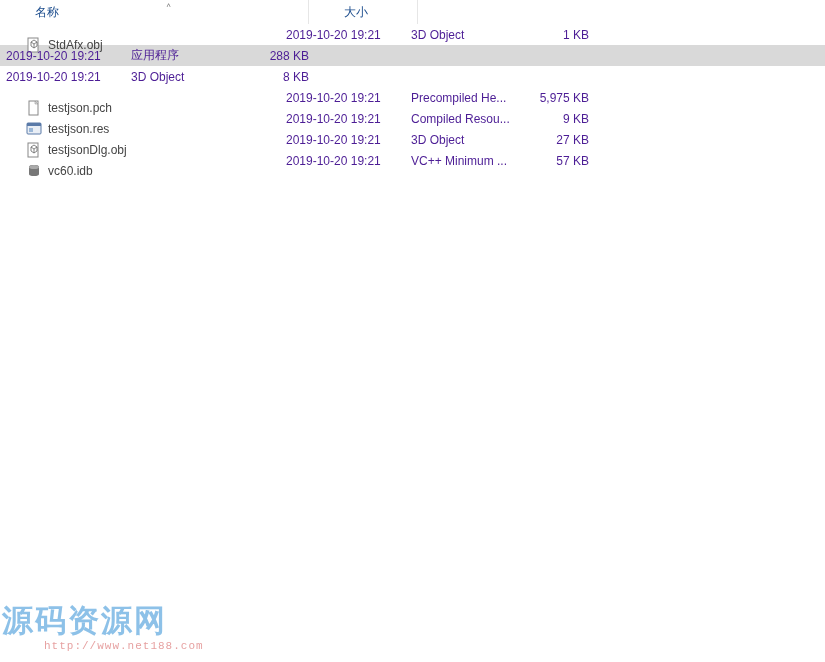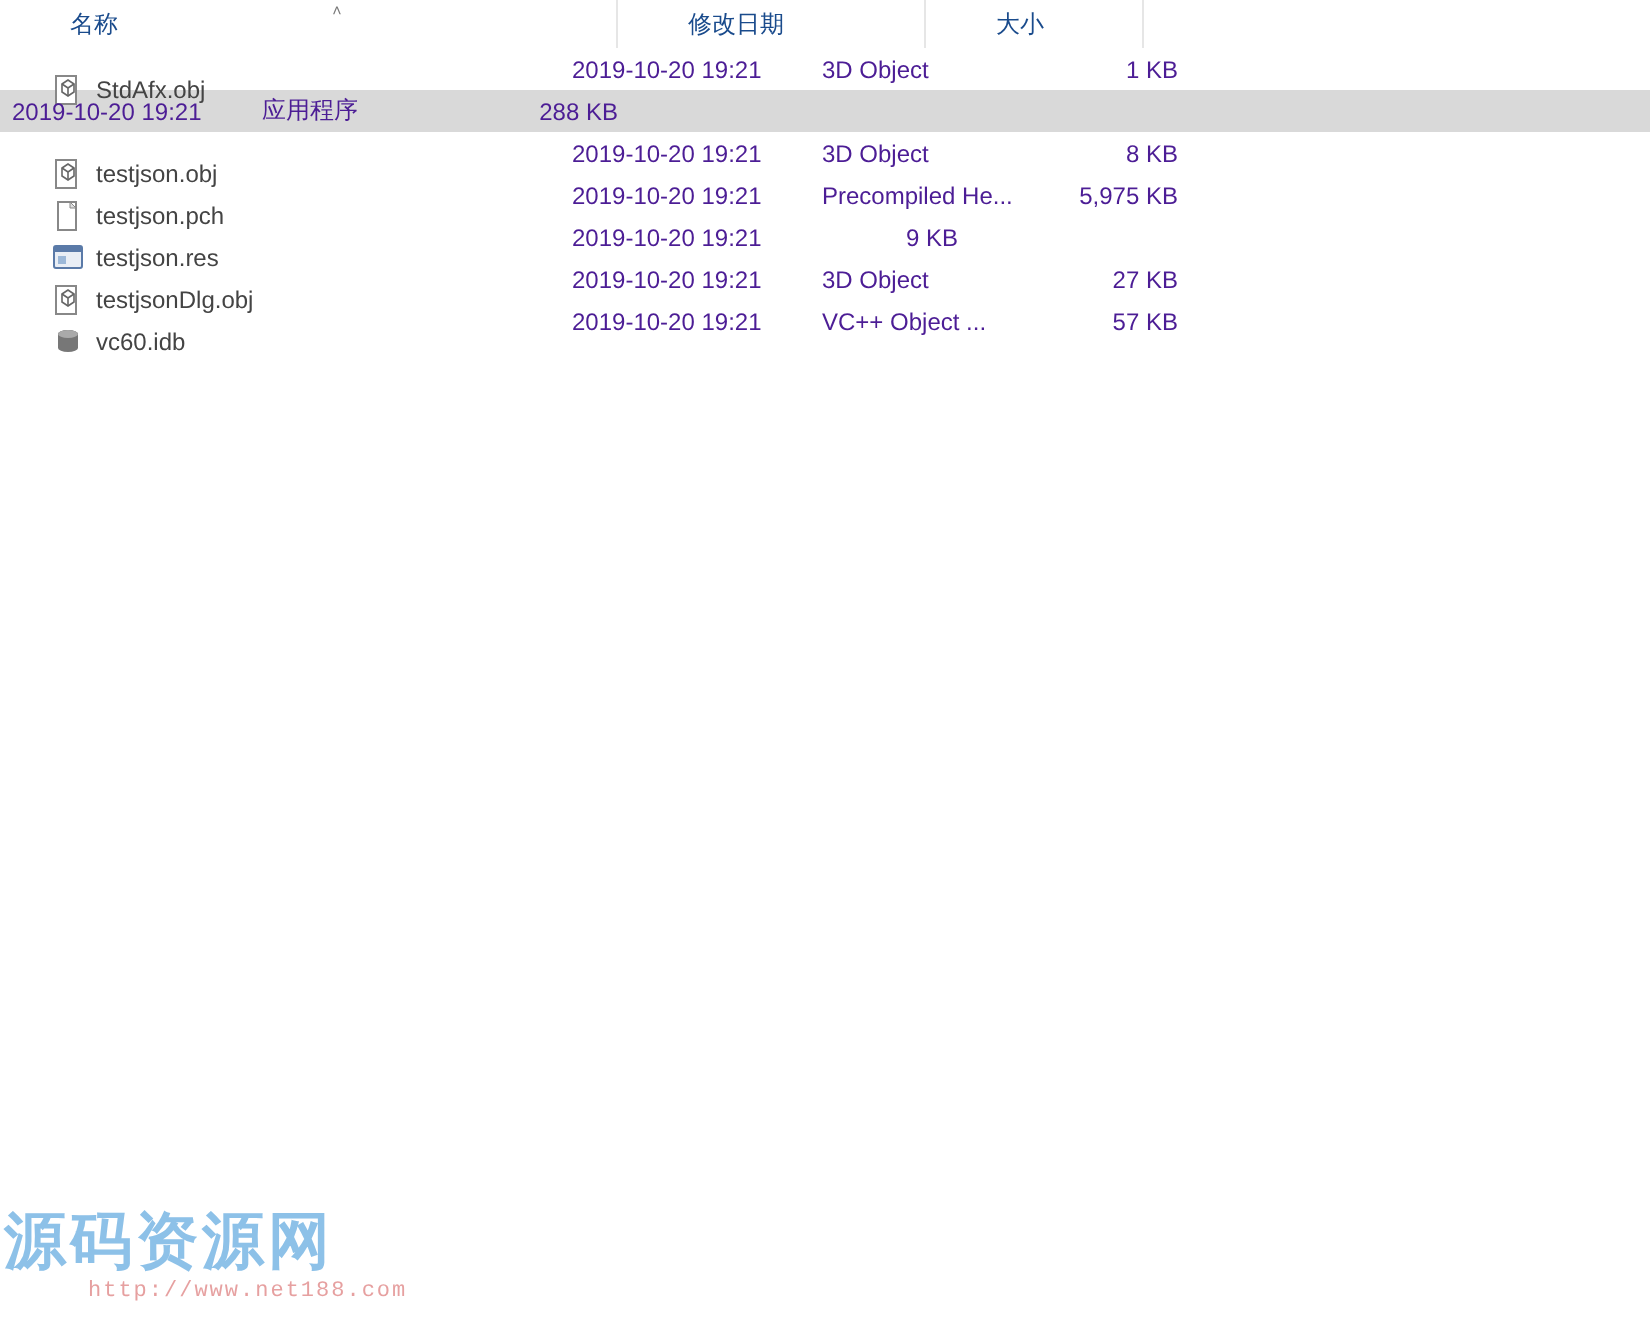--- a/index.html
+++ b/index.html
@@ -95,23 +95,20 @@
   }
 </style>
 </head>
 <body>
 
 <div class="header-row">
   <div class="header-cell col-name">
     <span>名称</span>
     <span class="sort-arrow">˄</span>
   </div>
-  <div class="header-cell col-date">
-    <span>修改日期</span>
-  </div>
   <div class="header-cell col-size">
     <span>大小</span>
   </div>
 </div>
 
 <div id="file-list">
     <div class="file-row">
       <div class="cell col-name">
         <span class="icon"><svg viewBox="0 0 16 16">
             <rect x="2" y="1" width="10" height="14" fill="#fff" stroke="#888"></rect>
@@ -123,28 +120,20 @@
       <div class="cell col-date">2019-10-20 19:21</div>
       <div class="cell col-type">3D Object</div>
       <div class="cell col-size">1 KB</div>
     </div>
     <div class="file-row selected">
       <div class="cell col-date">2019-10-20 19:21</div>
       <div class="cell col-type">应用程序</div>
       <div class="cell col-size">288 KB</div>
     </div>
     <div class="file-row">
-      <div class="cell col-name">
-        <span class="icon"><svg viewBox="0 0 16 16">
-            <rect x="2" y="1" width="10" height="14" fill="#fff" stroke="#888"></rect>
-            <path d="M5 5 L8 3 L11 5 L11 9 L8 11 L5 9 Z" fill="none" stroke="#666" stroke-width="0.8"></path>
-            <path d="M5 5 L8 7 L11 5 M8 7 L8 11" fill="none" stroke="#666" stroke-width="0.8"></path>
-          </svg></span>
-        <span>testjson.obj</span>
-      </div>
       <div class="cell col-date">2019-10-20 19:21</div>
       <div class="cell col-type">3D Object</div>
       <div class="cell col-size">8 KB</div>
     </div>
     <div class="file-row">
       <div class="cell col-name">
         <span class="icon"><svg viewBox="0 0 16 16">
             <rect x="3" y="1" width="9" height="14" fill="#fff" stroke="#888"></rect>
             <path d="M9 1 L12 4 L9 4 Z" fill="#ddd" stroke="#888" stroke-width="0.5"></path>
           </svg></span>
@@ -157,20 +146,21 @@
     <div class="file-row">
       <div class="cell col-name">
         <span class="icon"><svg viewBox="0 0 16 16">
             <rect x="1" y="2" width="14" height="11" rx="1" fill="#e9eef5" stroke="#5a7aa8"></rect>
             <rect x="1" y="2" width="14" height="3" fill="#5a7aa8"></rect>
             <rect x="3" y="7" width="4" height="4" fill="#9cb8d8"></rect>
           </svg></span>
         <span>testjson.res</span>
       </div>
       <div class="cell col-date">2019-10-20 19:21</div>
+      <div class="cell col-type">Compiled Resou...</div>
       <div class="cell col-size">9 KB</div>
     </div>
     <div class="file-row">
       <div class="cell col-name">
         <span class="icon"><svg viewBox="0 0 16 16">
             <rect x="2" y="1" width="10" height="14" fill="#fff" stroke="#888"></rect>
             <path d="M5 5 L8 3 L11 5 L11 9 L8 11 L5 9 Z" fill="none" stroke="#666" stroke-width="0.8"></path>
             <path d="M5 5 L8 7 L11 5 M8 7 L8 11" fill="none" stroke="#666" stroke-width="0.8"></path>
           </svg></span>
         <span>testjsonDlg.obj</span>
@@ -182,19 +172,19 @@
     <div class="file-row">
       <div class="cell col-name">
         <span class="icon"><svg viewBox="0 0 16 16">
             <ellipse cx="8" cy="4" rx="5" ry="2" fill="#555"></ellipse>
             <path d="M3 4 v7 a5 2 0 0 0 10 0 v-7" fill="#777"></path>
             <ellipse cx="8" cy="4" rx="5" ry="2" fill="#aaa"></ellipse>
           </svg></span>
         <span>vc60.idb</span>
       </div>
       <div class="cell col-date">2019-10-20 19:21</div>
-      <div class="cell col-type">VC++ Object ...</div>
+      <div class="cell col-type">VC++ Minimum ...</div>
       <div class="cell col-size">57 KB</div>
     </div>
   </div>
 
 <div class="watermark">源码资源网</div>
 <div class="watermark-url">http://www.net188.com</div>
 
 </body></html>

